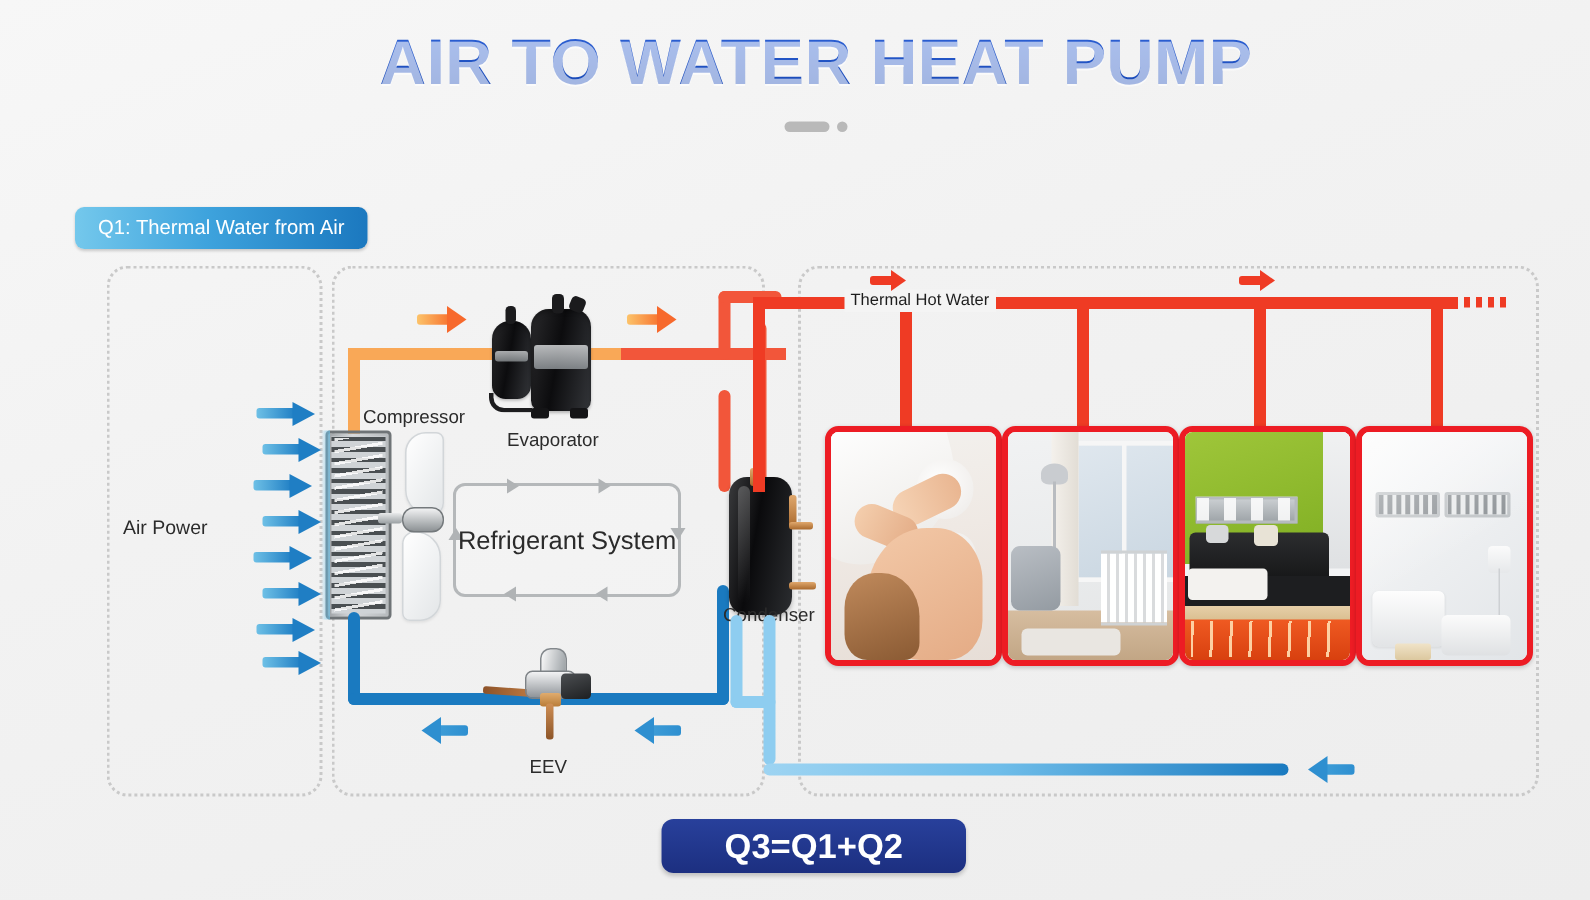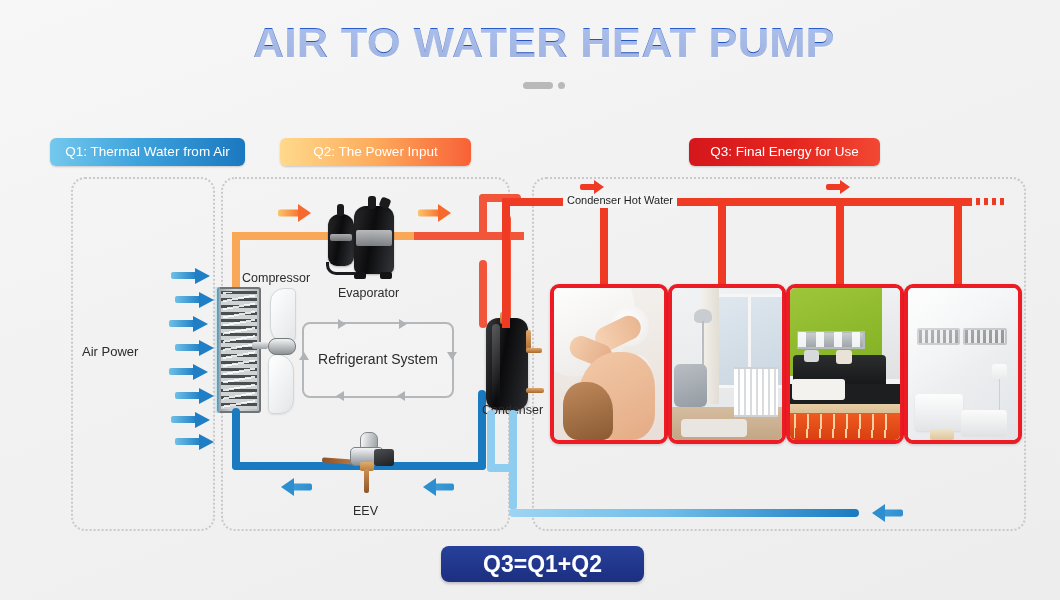--- a/index.html
+++ b/index.html
@@ -130,21 +130,21 @@
   .cmp-foot{position:absolute;background:#141416;height:7px;border-radius:2px;}
   .cmp-foot.f1{left:30px;top:76px;width:12px;}
   .cmp-foot.f2{left:56px;top:76px;width:12px;}
   .cmp-pipe{position:absolute;left:2px;top:66px;width:26px;height:10px;
     border-bottom:3px solid #1c1c1e;border-left:3px solid #1c1c1e;border-radius:0 0 0 10px;}
 
   
   #refbox{position:absolute;left:288px;top:322px;width:148px;height:72px;
     border:2px solid #b5b8ba;border-radius:8px;background:rgba(255,255,255,.18);}
   #refbox .rtext{position:absolute;left:0;right:0;top:27px;text-align:center;
-    font-size:14px;color:#2b2b2b;}
+    font-size:17px;color:#2b2b2b;}
   .rtick{position:absolute;width:0;height:0;}
   .rtick.t-r{border-top:5px solid transparent;border-bottom:5px solid transparent;border-left:8px solid #b0b3b5;}
   .rtick.t-l{border-top:5px solid transparent;border-bottom:5px solid transparent;border-right:8px solid #b0b3b5;}
   .rtick.t-d{border-left:5px solid transparent;border-right:5px solid transparent;border-top:8px solid #b0b3b5;}
   .rtick.t-u{border-left:5px solid transparent;border-right:5px solid transparent;border-bottom:8px solid #b0b3b5;}
 
   
   #eev{position:absolute;left:330px;top:432px;width:52px;height:58px;}
   .eev-cap{position:absolute;left:16px;top:0px;width:16px;height:17px;border-radius:7px 7px 3px 3px;
     background:linear-gradient(100deg,#fbfbfb,#9aa0a4);border:1px solid #83888c;}
@@ -271,22 +271,20 @@
 <body>
 
 <div class="stage">
 
   <div class="title">AIR TO WATER HEAT PUMP</div>
   <div class="deco">
     <i class="bar"></i><i class="dot"></i>
   </div>
 
   <div class="badge" id="badge-q1">Q1: Thermal Water from Air</div>
-  <div class="badge" id="badge-q2">Q2: The Power Input</div>
-  <div class="badge" id="badge-q3">Q3: Final Energy for Use</div>
 
   <div class="zone" id="zone1"></div>
   <div class="zone" id="zone2"></div>
   <div class="zone" id="zone3"></div>
 
   <div class="swoosh" style="left:118px;top:268px;">
     <div class="tail"></div>
       <div class="tip"></div>
     </div>
   <div class="swoosh" style="left:122px;top:292px;">
@@ -413,21 +411,21 @@
   <div class="pipe red" style="left:488px;top:198px;width:8px;height:130px;"></div>
   <div class="pipe red" style="left:488px;top:198px;width:62px;height:8px;"></div>
   <div class="pipe red" style="left:640px;top:198px;width:318px;height:8px;"></div>
   <div class="reddash" style="left:962px;top:198px;"></div>
 
   <div class="pipe red" style="left:586px;top:200px;width:8px;height:88px;"></div>
   <div class="pipe red" style="left:704px;top:200px;width:8px;height:88px;"></div>
   <div class="pipe red" style="left:822px;top:200px;width:8px;height:88px;"></div>
   <div class="pipe red" style="left:940px;top:200px;width:8px;height:88px;"></div>
 
-  <div id="dhw-label">Condenser Hot Water</div>
+  <div id="dhw-label">Thermal Hot Water</div>
 
   <div class="arrow ar-r" style="left:566px;top:180px;width:28px;height:14px;">
     <div class="arw-shaft"></div>
       <div class="arw-head"></div>
     </div>
   <div class="arrow ar-r" style="left:812px;top:180px;width:28px;height:14px;">
     <div class="arw-shaft"></div>
       <div class="arw-head"></div>
     </div>
 

